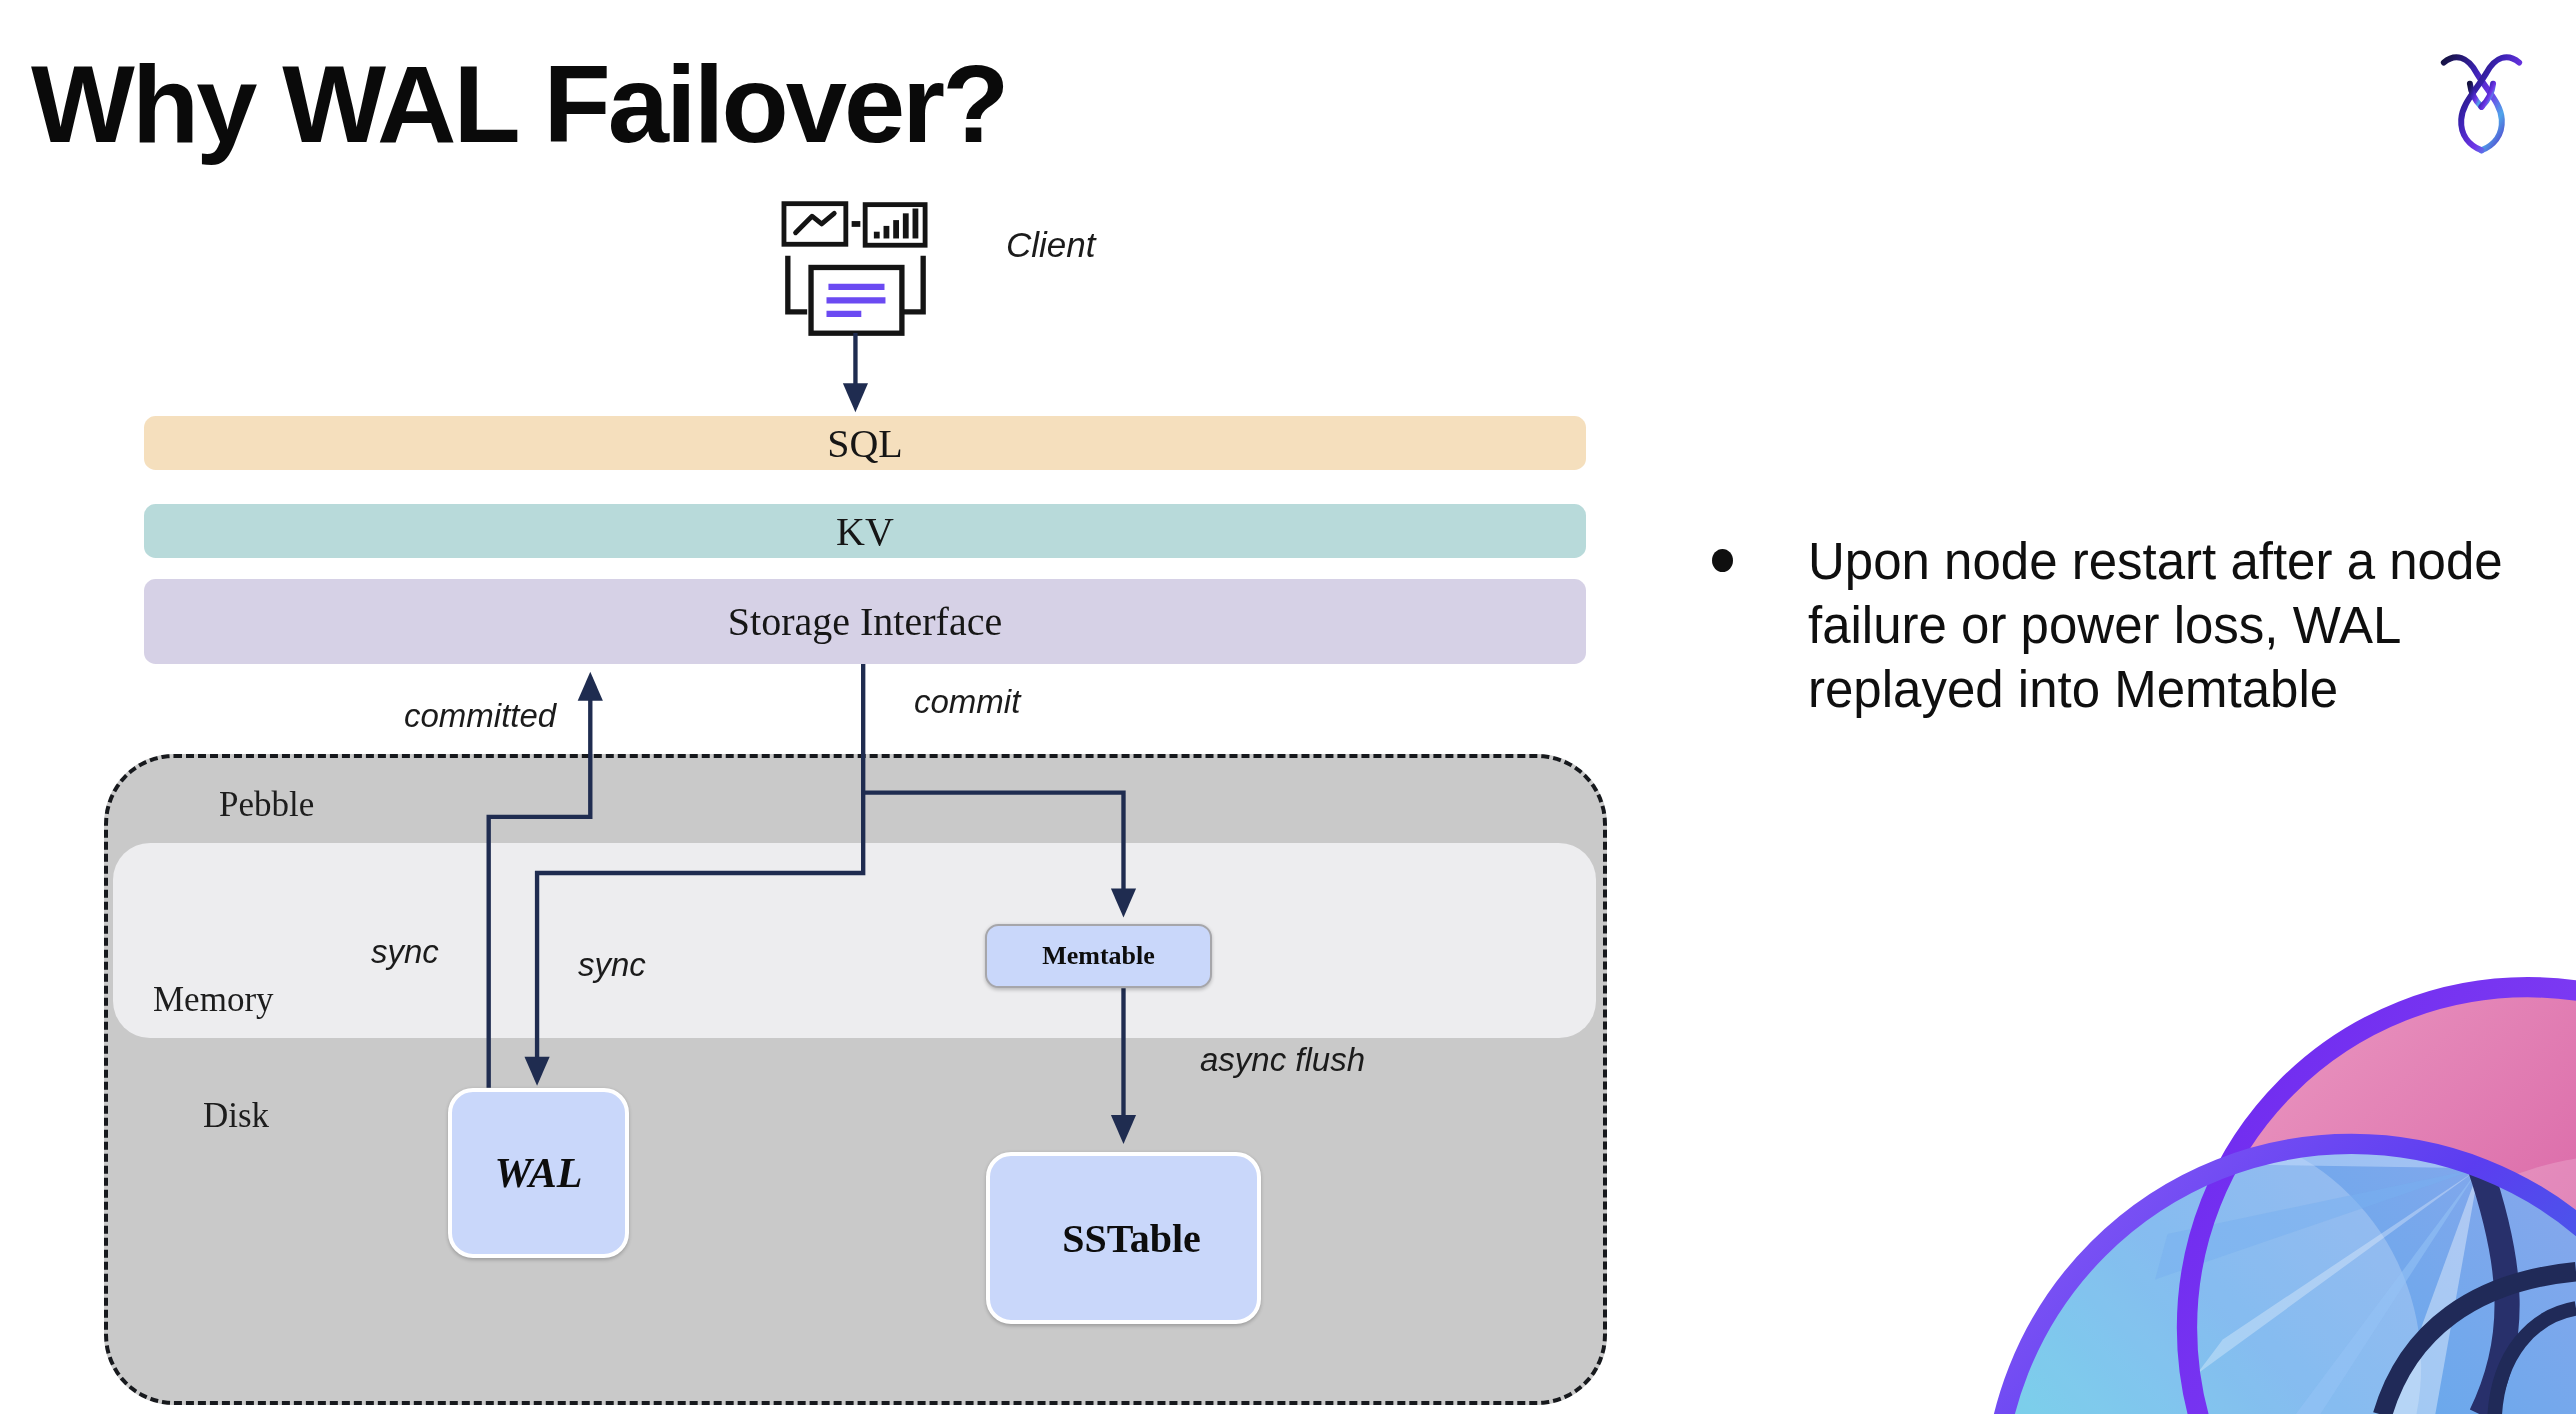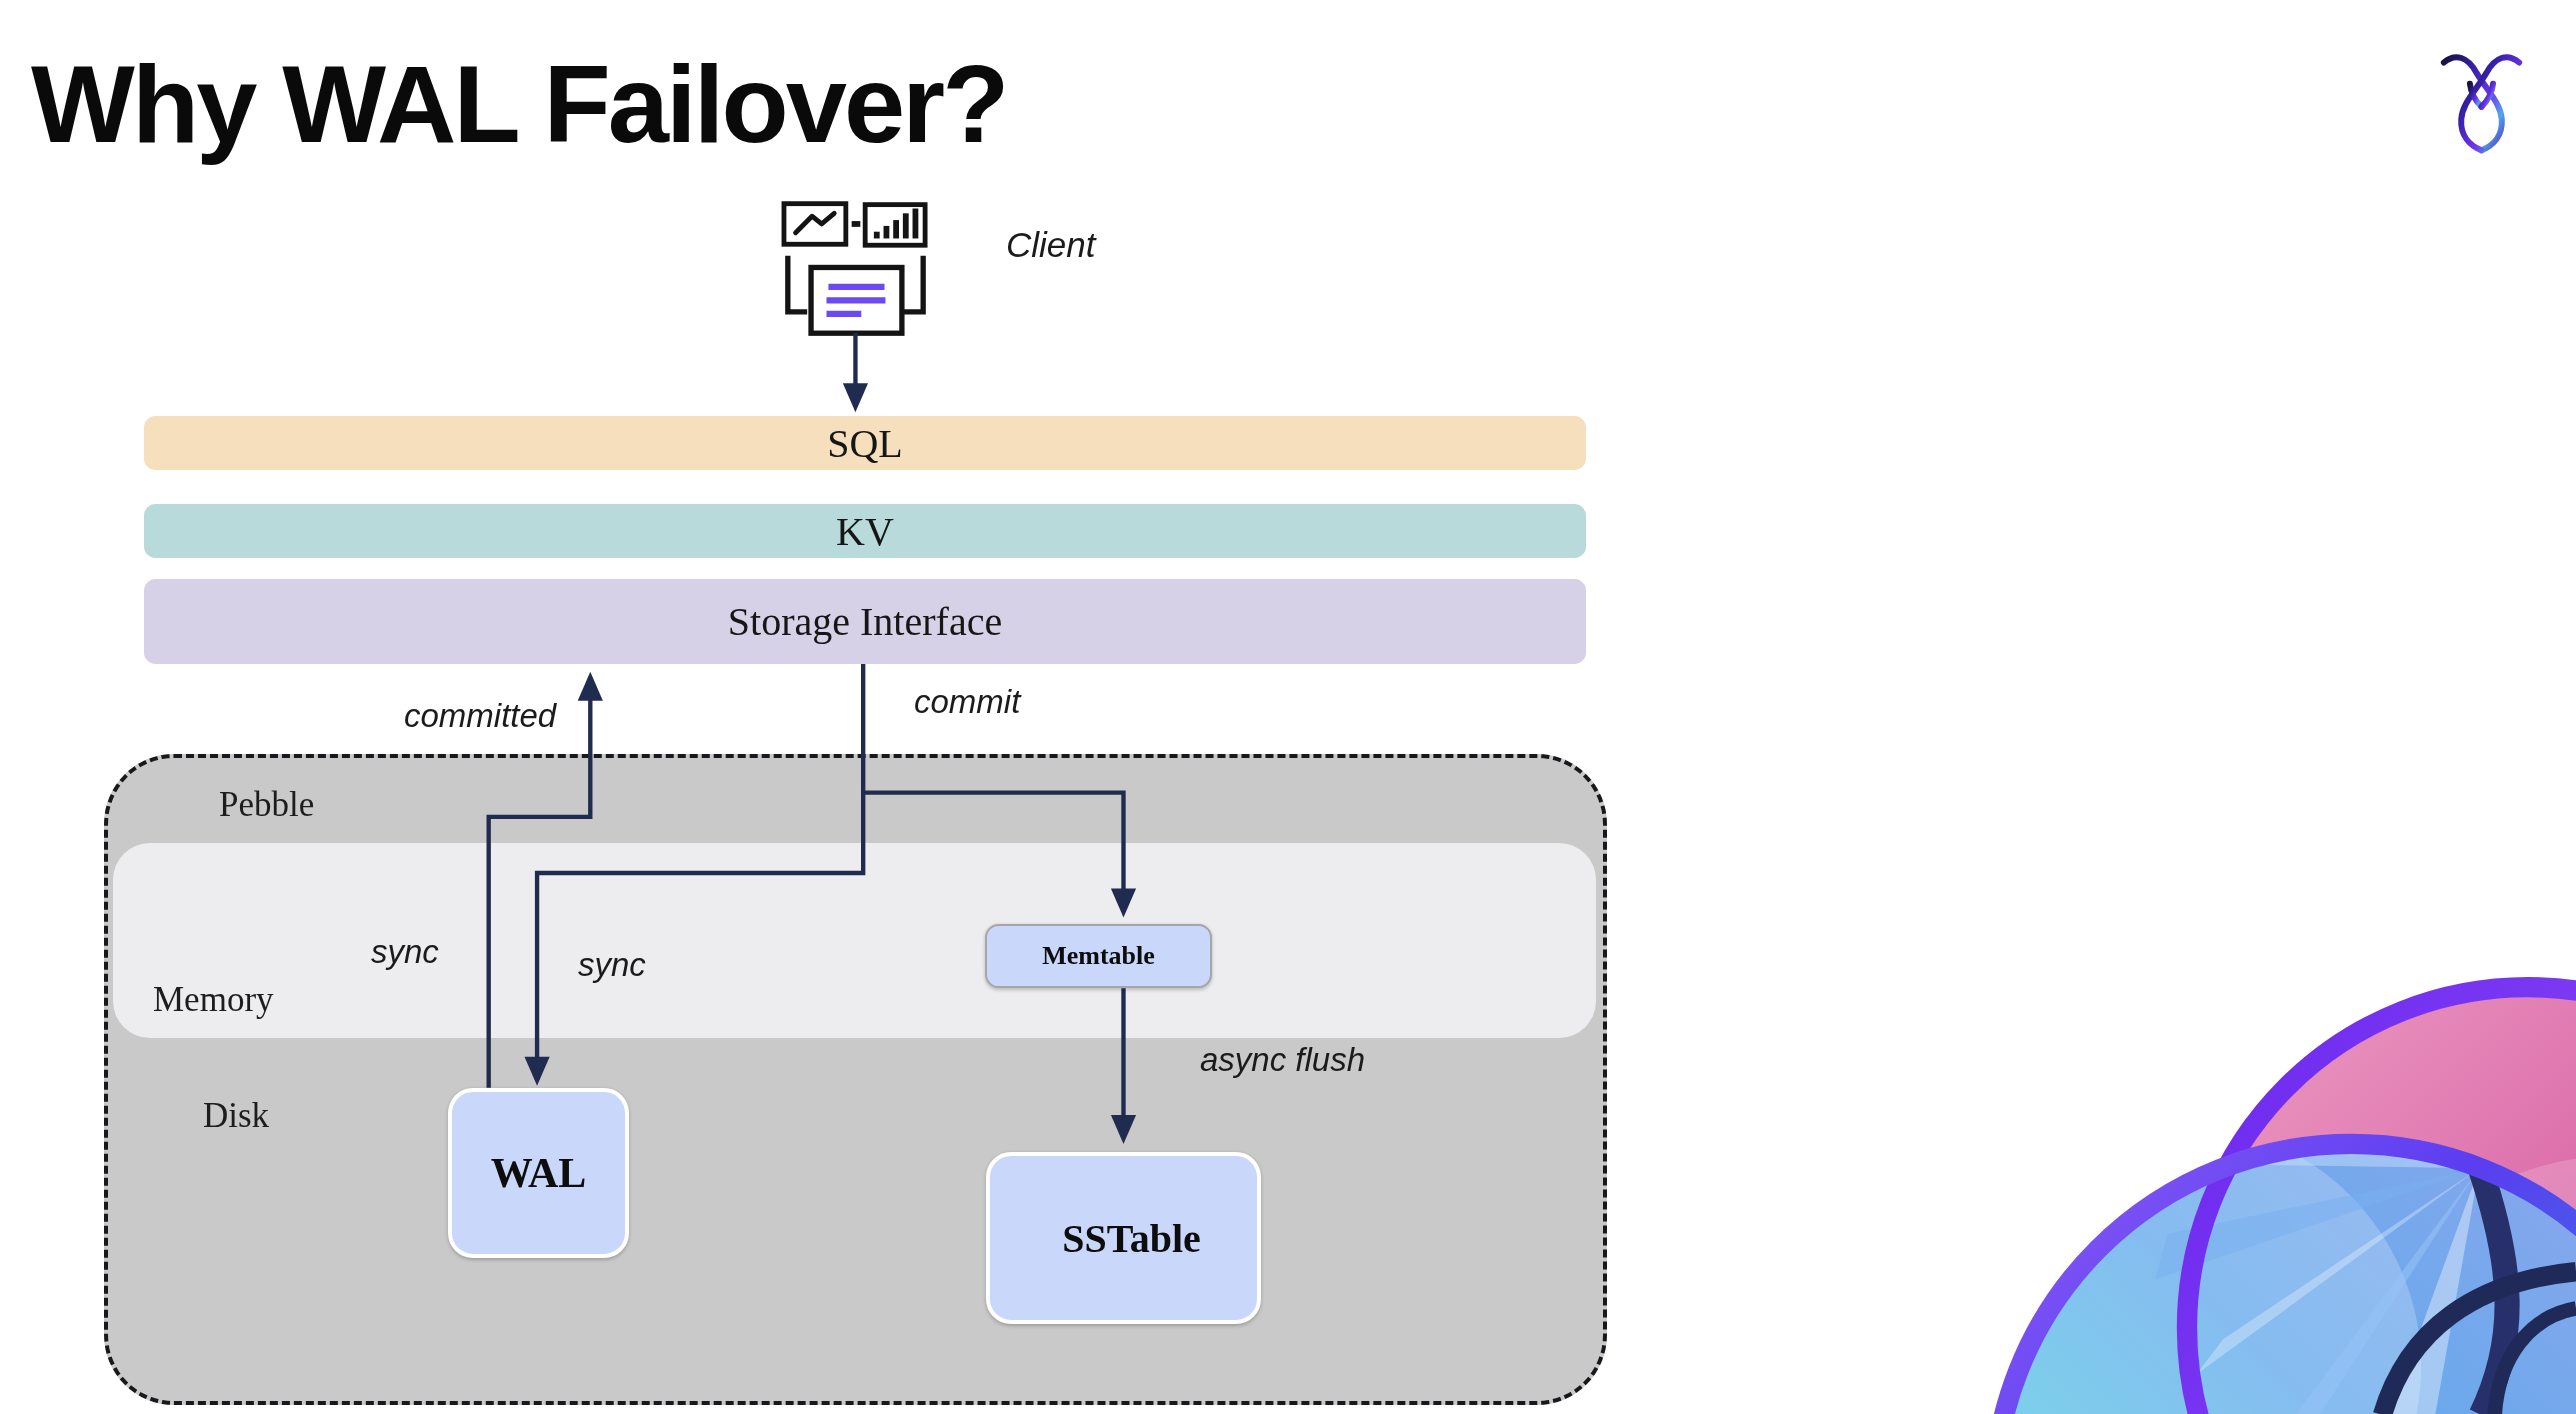--- a/index.html
+++ b/index.html
@@ -59,21 +59,21 @@
   #sync-left-label{left:371px;top:933px;}
   #sync-right-label{left:578px;top:946px;}
   #async-flush-label{left:1200px;top:1041px;}
 
   
   .node{
     position:absolute;background:#c9d7fa;display:flex;align-items:center;justify-content:center;
     font-family:"Liberation Serif",serif;font-weight:700;color:#0d0d0d;
     box-sizing:border-box;z-index:4;box-shadow:0 1.9px 3.9px rgba(0,0,0,.22);
   }
-  #wal-node{left:448px;top:1088px;width:181px;height:170px;border-radius:25px;border:4.8px solid #ffffff;font-size:42px;}
+  #wal-node{left:448px;top:1088px;width:181px;height:170px;border-radius:25px;border:4.8px solid #ffffff;font-size:42px;font-style:italic;}
   #memtable-node{left:985px;top:924px;width:227px;height:64px;border-radius:13.5px;border:2.9px solid #a6a6aa;font-size:26px;}
   #sstable-node{left:986px;top:1152px;width:275px;height:172px;border-radius:25px;border:4.8px solid #ffffff;font-size:40px;padding-left:16px;}
 
   
   #flow-arrows{position:absolute;left:0;top:0;z-index:3;pointer-events:none;}
 
   
   #client-icon{position:absolute;left:778px;top:194px;z-index:3;}
 
   
@@ -182,20 +182,23 @@
   <span>WAL</span>
 </div>
 <div id="memtable-node" class="node">
   <span>Memtable</span>
 </div>
 <div id="sstable-node" class="node">
   <span>SSTable</span>
 </div>
 
 <ul id="notes-list">
+  <li>
+    <span>Upon node restart after a node failure or power loss, WAL replayed into Memtable</span>
+  </li>
 </ul>
 
 <svg id="corner-decoration" width="600" height="455" viewBox="0 0 620 470">
   <defs>
     <linearGradient id="pinkFill" x1="0" y1="0" x2="1" y2="1">
       <stop offset="0" stop-color="#ec9ec4"></stop>
       <stop offset="0.55" stop-color="#d861a4"></stop>
       <stop offset="1" stop-color="#c23e92"></stop>
     </linearGradient>
     <linearGradient id="blueFill" x1="1" y1="0" x2="0" y2="1">

